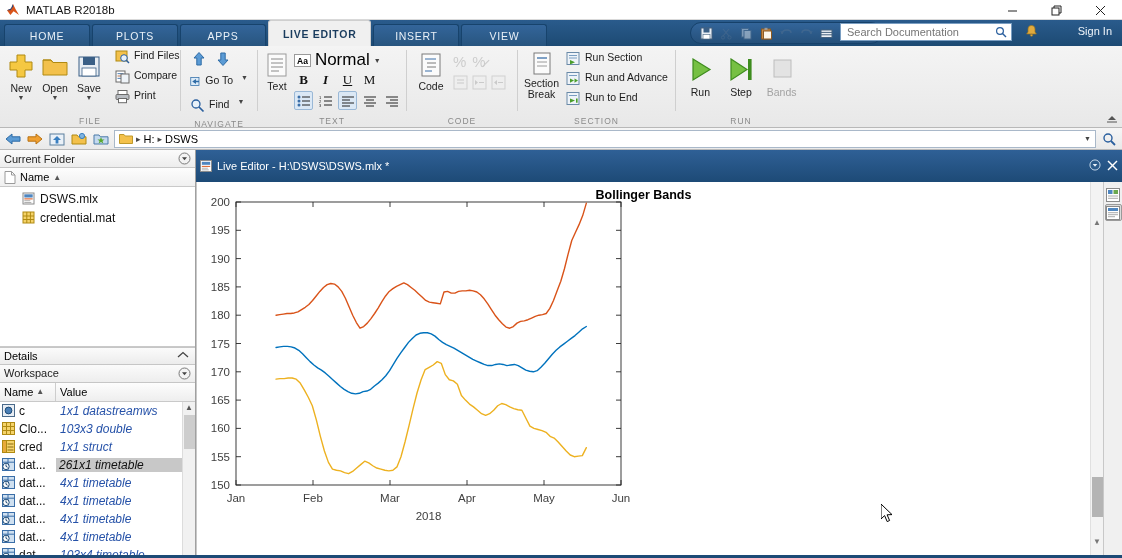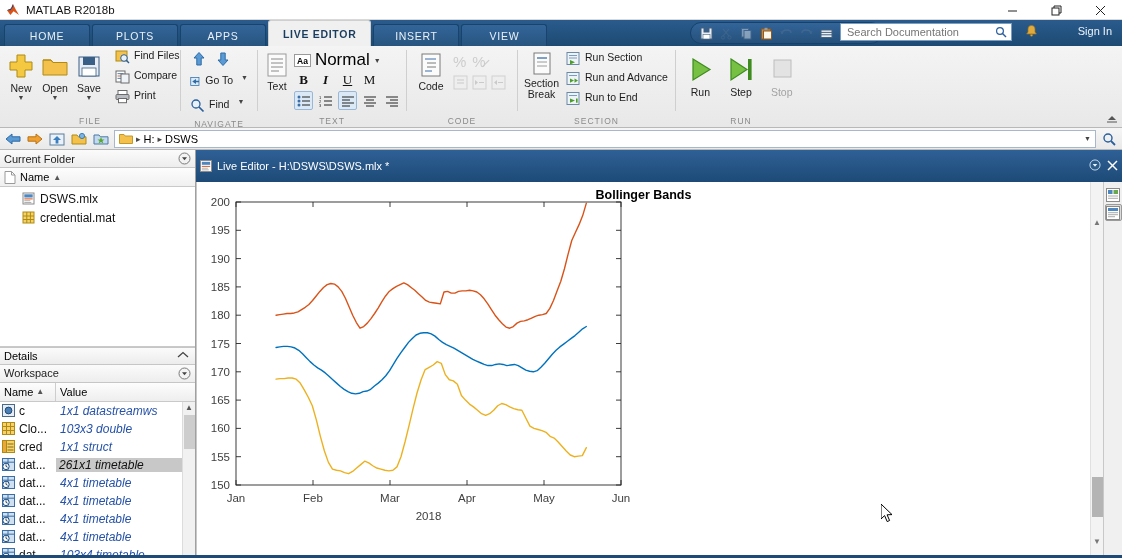--- a/index.html
+++ b/index.html
@@ -584,21 +584,21 @@
           <svg width="30" height="28" viewBox="0 0 30 28">
             <polygon points="5,3 21,13.5 5,24" fill="#76c043" stroke="#3e8c1e" stroke-width="1.2"></polygon>
             <rect x="22" y="3" width="3.6" height="21" fill="#3e8c1e"></rect>
           </svg>
           <span class="lbl">Step</span>
         </div>
         <div class="bigbtn">
           <svg width="30" height="28" viewBox="0 0 30 28">
             <rect x="7" y="4" width="17" height="17" fill="#e3e3e3" stroke="#bdbdbd"></rect>
           </svg>
-          <span class="lbl" style="color:#a3a3a3">Stop</span>
+          <span class="lbl" style="color:#a3a3a3">Bands</span>
         </div>
       </div>
       <div class="glabel">RUN</div>
     </div>
 
     <div class="collapse">
       <svg width="12" height="9" viewBox="0 0 12 9">
         <polygon points="2,6 10,6 6,2" fill="#555"></polygon>
         <line x1="1" y1="8" x2="11" y2="8" stroke="#555"></line>
       </svg>

